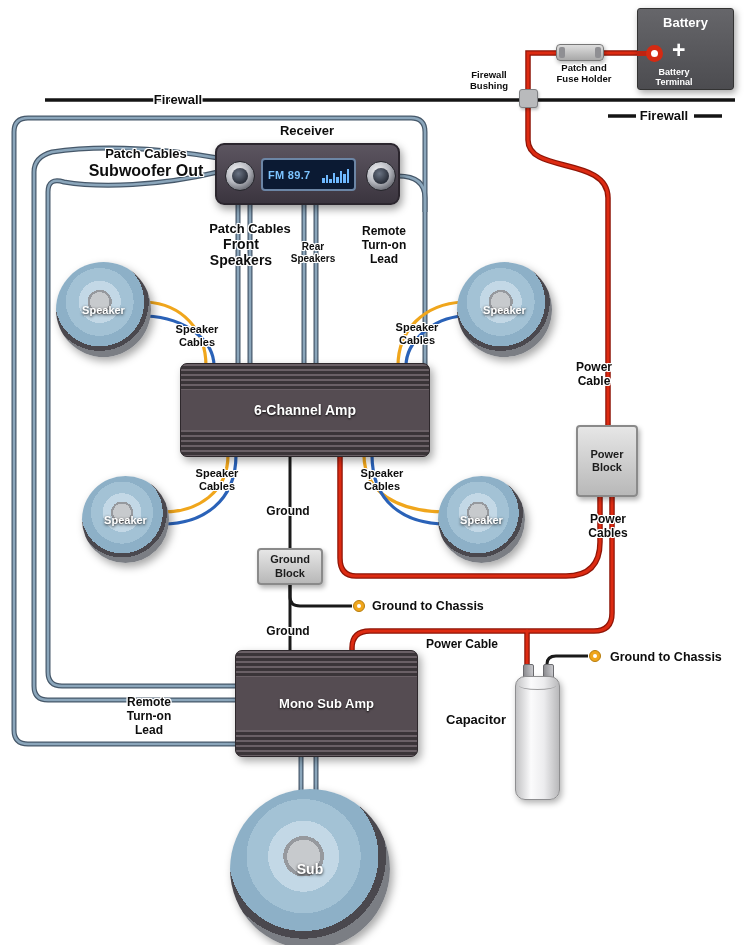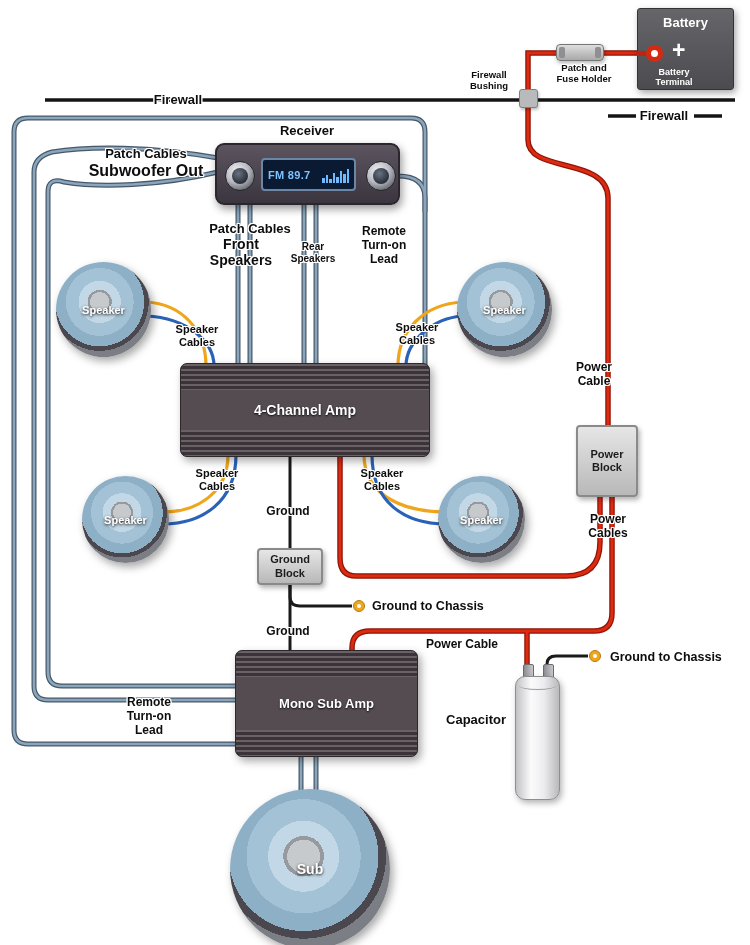--- a/index.html
+++ b/index.html
@@ -200,21 +200,21 @@
           <i></i>
           <i></i>
           <i></i>
           <i></i>
         </span>
     </div>
     <i class="knob" style="left:149px"></i>
   </div>
 
   <div class="box amp" style="left:180px;top:363px;width:250px;height:94px">
-    <span class="amp-label" style="font-size:14px">4-Channel Amp</span>
+    <span class="amp-label" style="font-size:14px">6-Channel Amp</span>
   </div>
 
   <div class="box blockbox" style="left:576px;top:425px;width:62px;height:72px">
     <span>Power</span>
     <span>Block</span>
   </div>
 
   <div class="box blockbox" style="left:257px;top:548px;width:66px;height:37px">
     <span>Ground</span>
     <span>Block</span>

